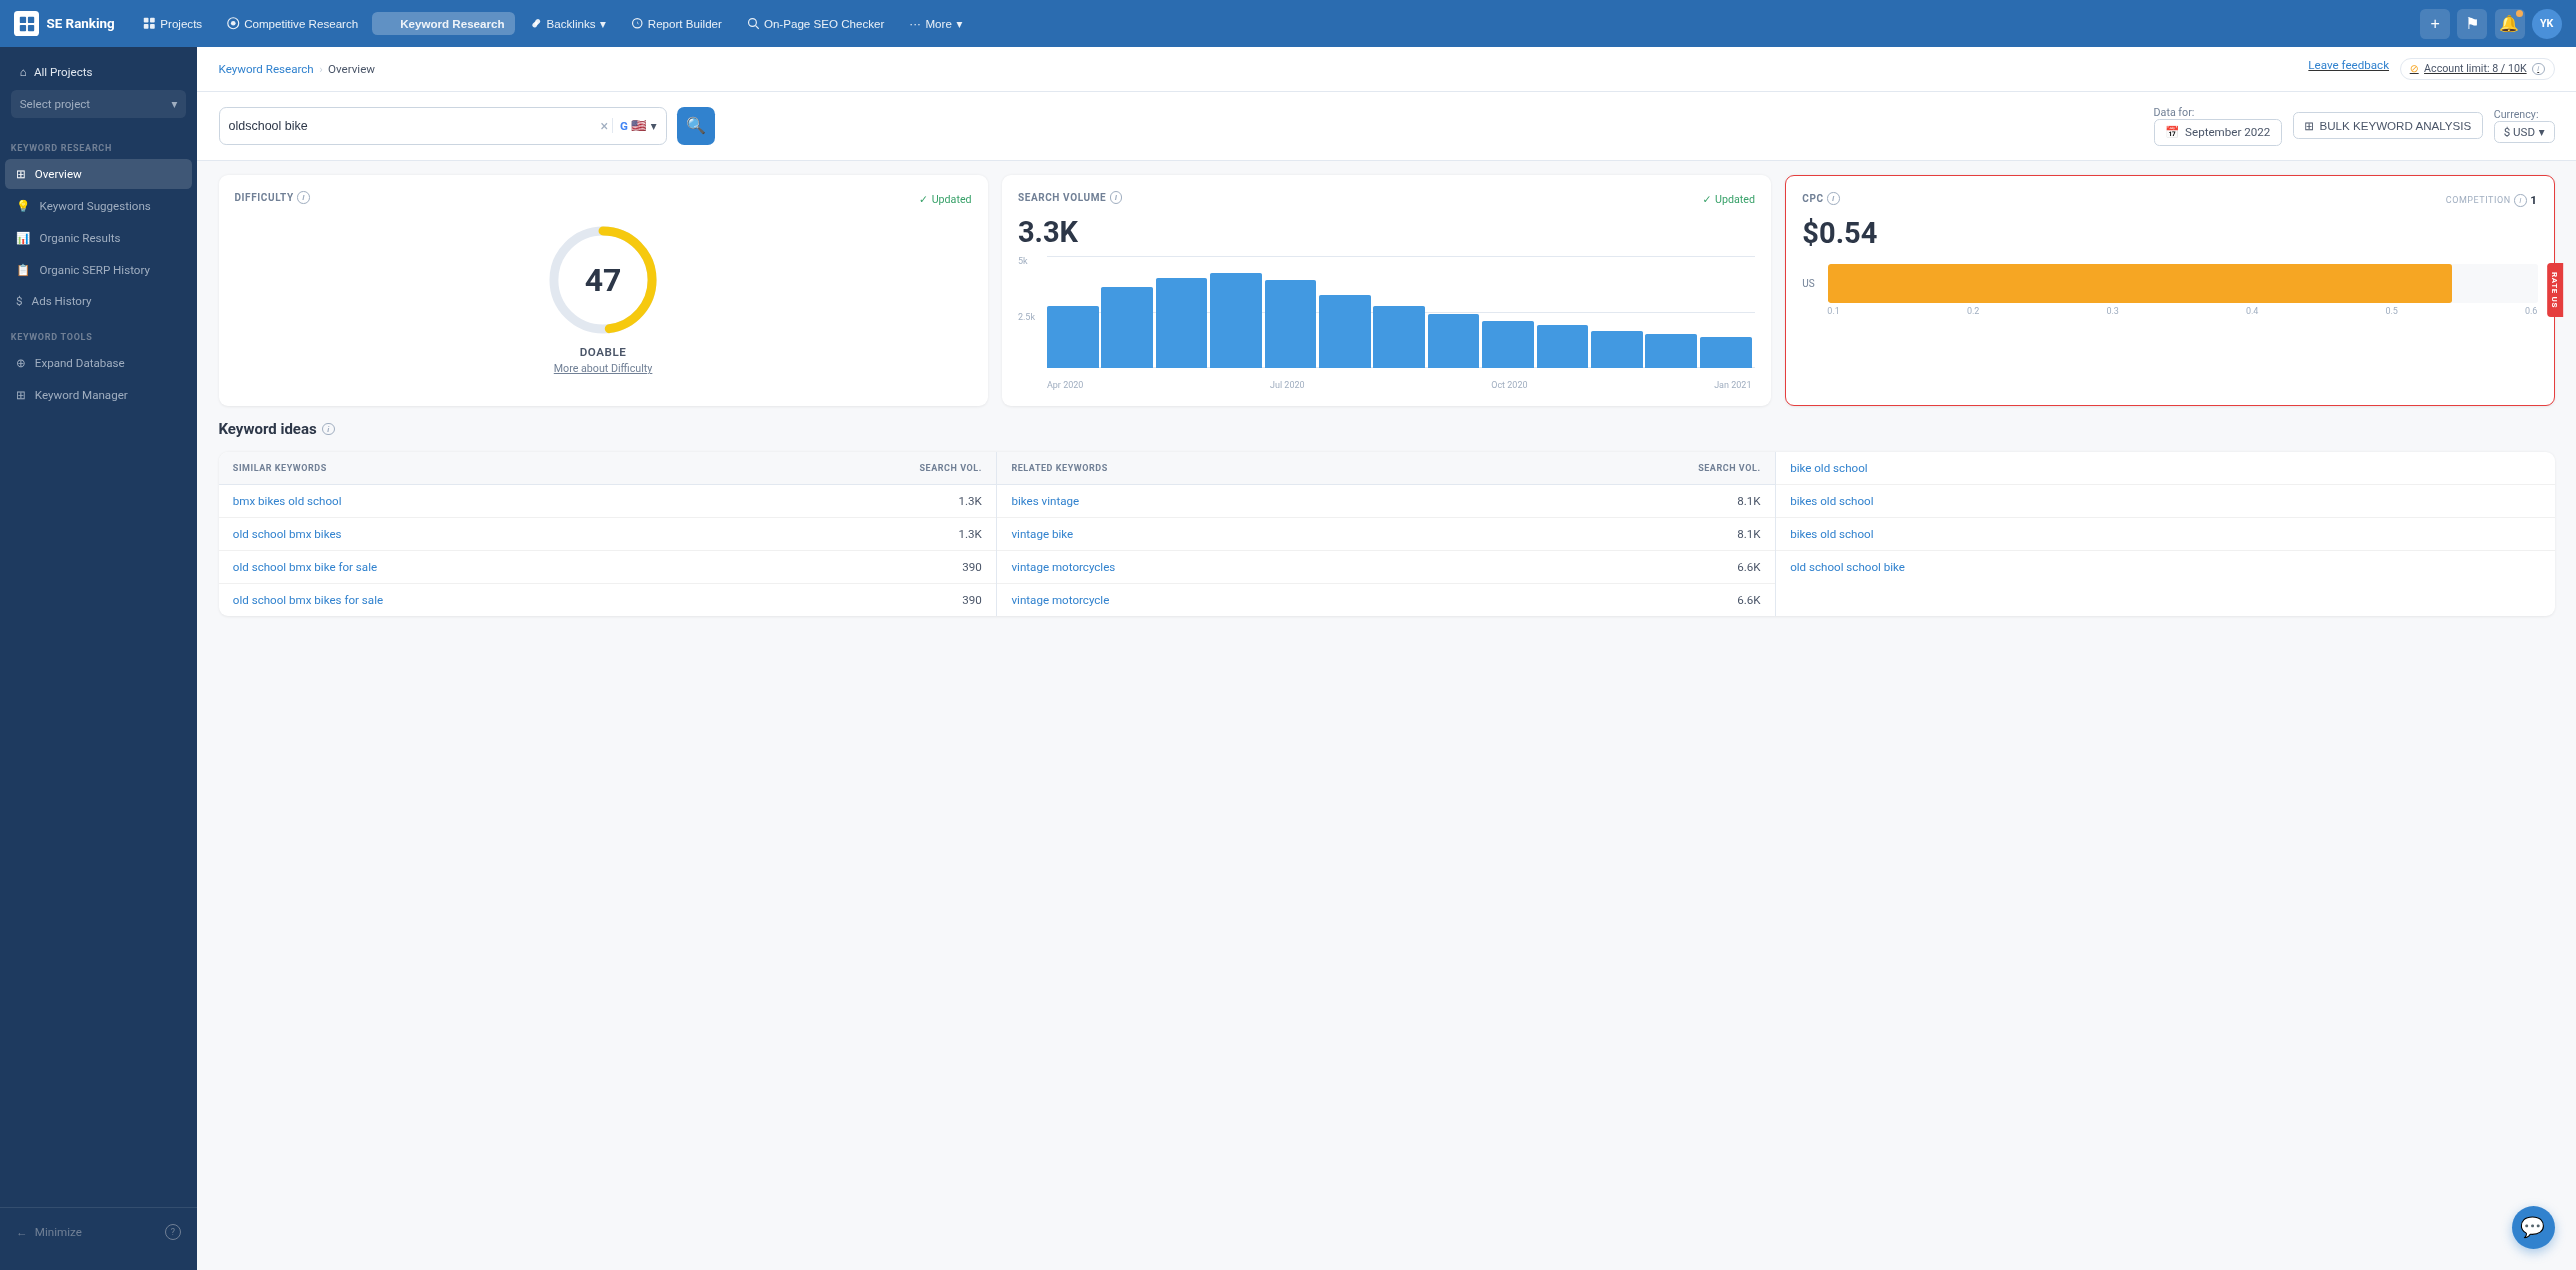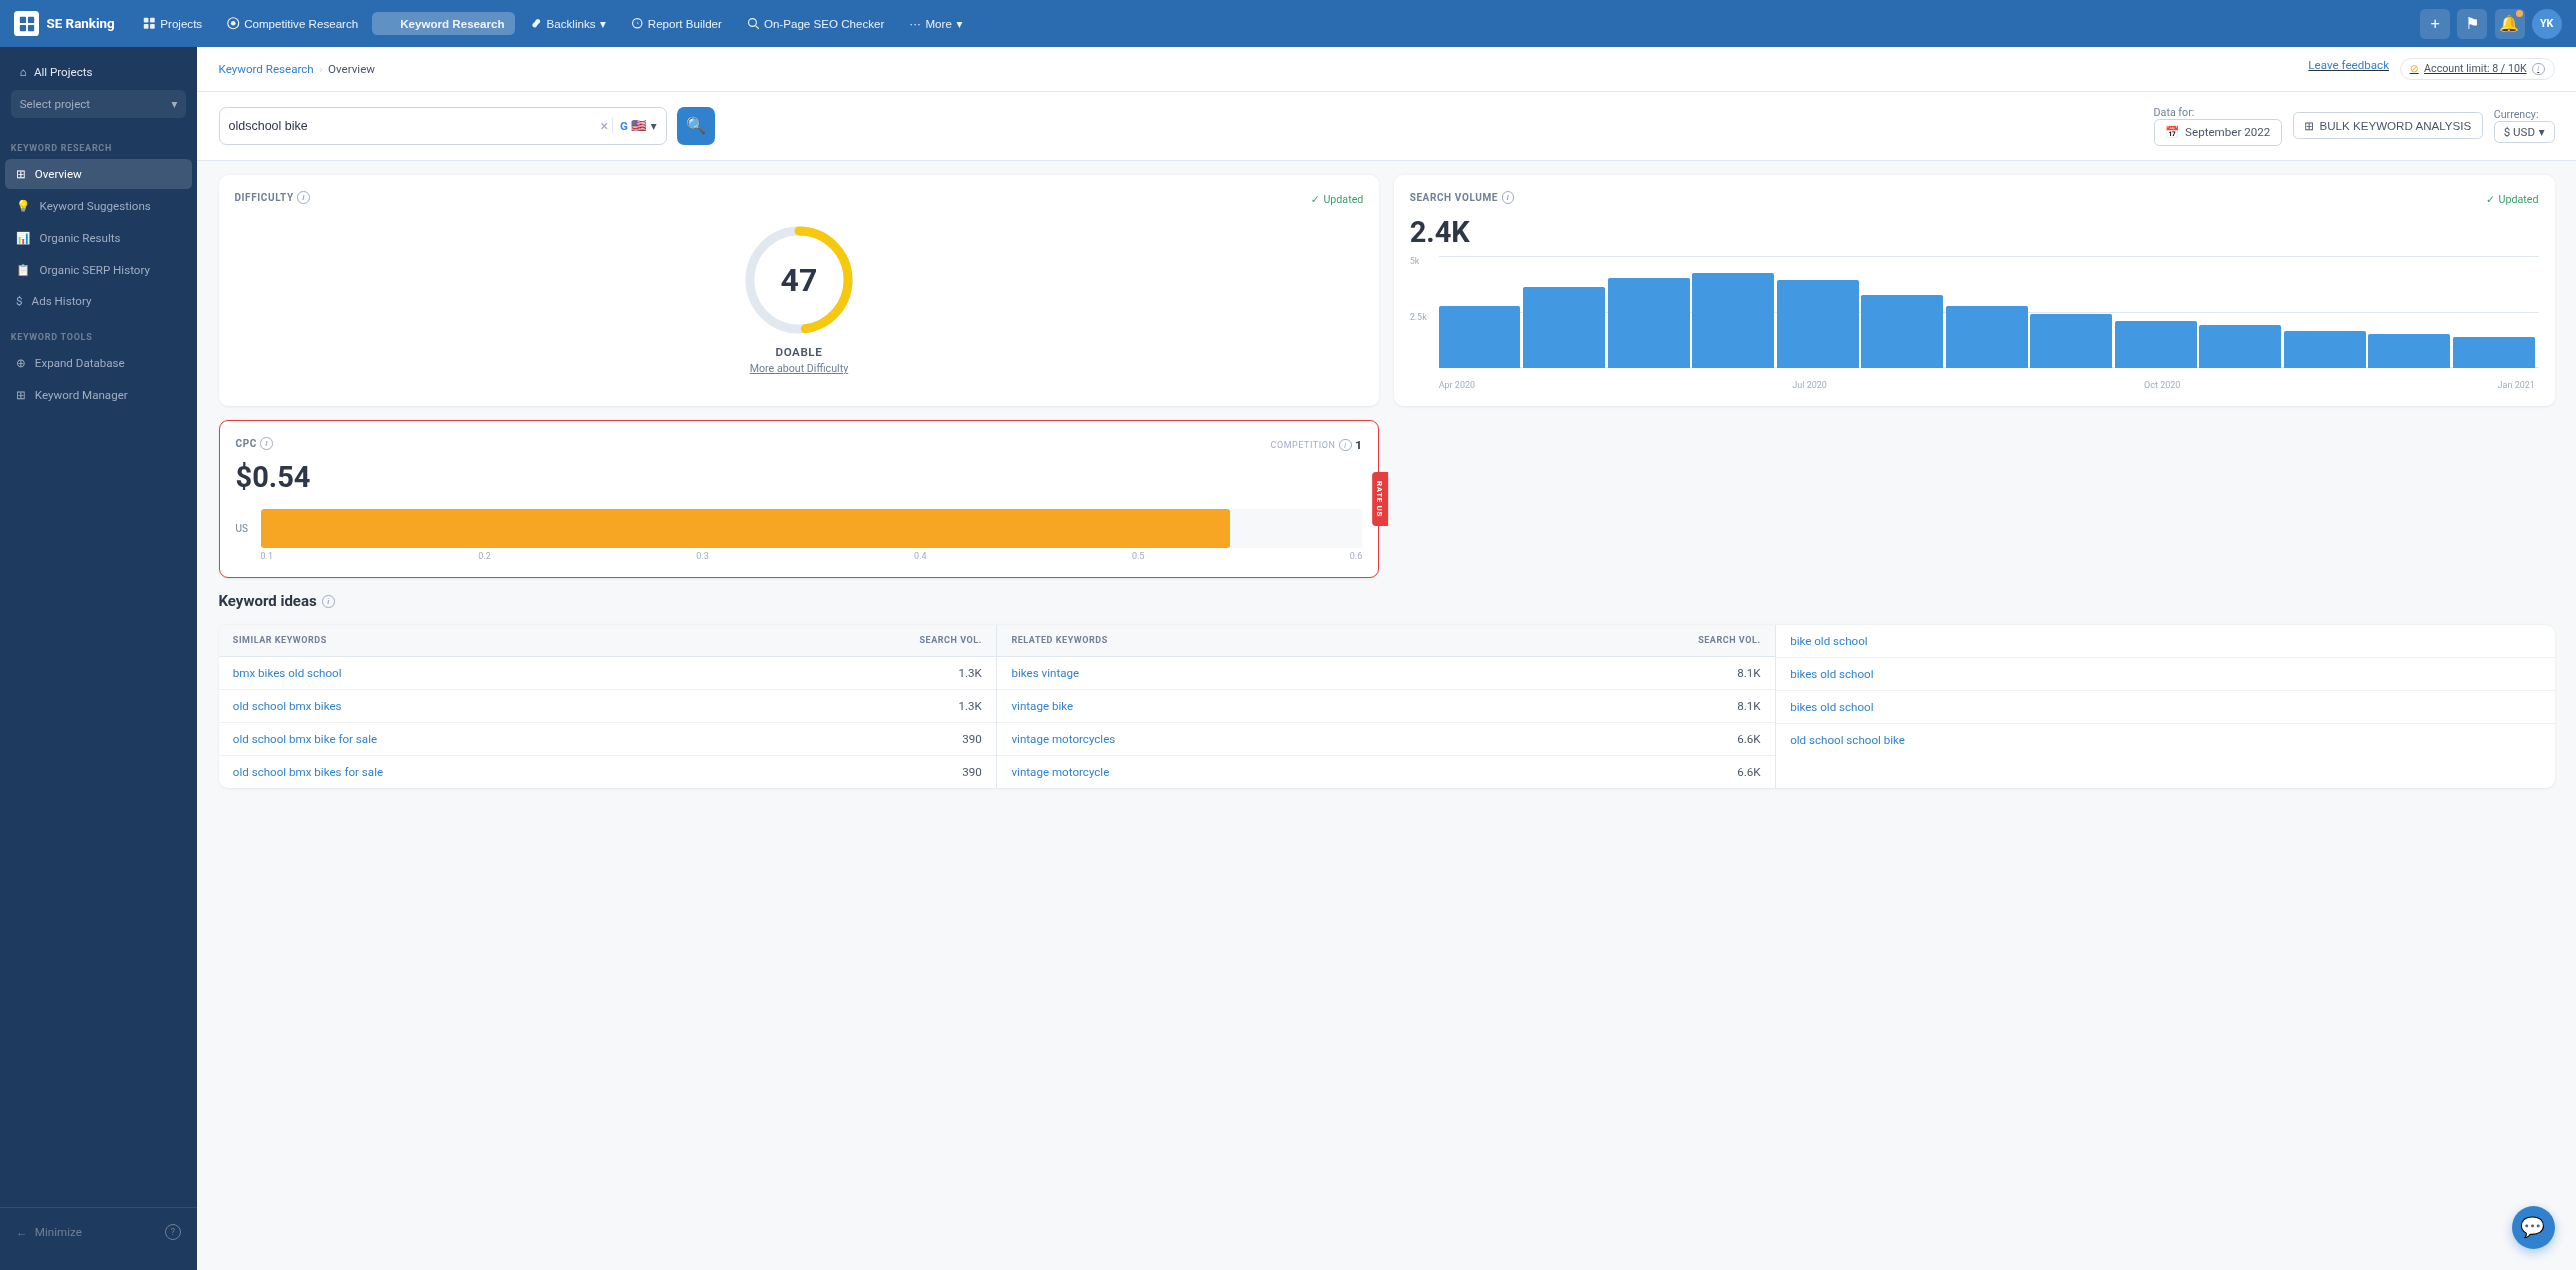--- a/index.html
+++ b/index.html
@@ -186,21 +186,21 @@
       border: 0.9px solid #cbd5e0; border-radius: 5.4px;
       padding: 3px 9px; font-size: 11.6px; cursor: pointer; background: white;
       color: #4a5568; display: flex; align-items: center; gap: 3.6px;
     }
     .currency-label { font-size: 10.7px; color: #718096; }
 
     
     .cards-section {
       padding: 14.3px 21.5px;
       display: grid;
-      grid-template-columns: 1fr 1fr;
+      grid-template-columns: 1fr 1fr 1fr;
       gap: 14.3px;
     }
     .card {
       background: white; border-radius: 9px;
       padding: 16px; box-shadow: 0 0.9px 2.7px rgba(0,0,0,0.07);
     }
     .card.highlighted {
       border: 1.8px solid #e53e3e;
     }
     .card-label {
@@ -530,21 +530,21 @@
         <div style="display:flex;justify-content:space-between;align-items:center;">
           <div class="card-label">
             <span>SEARCH VOLUME</span>
             <span class="info-icon">i</span>
           </div>
           <div class="card-updated">
             <span class="check-icon">✓</span>
             <span>Updated</span>
           </div>
         </div>
-        <div class="sv-value">2.4K</div>
+        <div class="sv-value">3.3K</div>
         <div style="position:relative; height:134px; margin-top:7.2px;">
 
           <div style="position:absolute;left:0;top:0;bottom:21.5px;width:29px;display:flex;flex-direction:column;justify-content:space-between;z-index:1;">
             <span style="font-size:9px;color:#a0aec0;">5k</span>
             <span style="font-size:9px;color:#a0aec0;">2.5k</span>
             <span style="font-size:9px;color:#a0aec0;"></span>
           </div>
 
           <div style="position:absolute;left:29px;right:0;top:0;bottom:21.5px;">
             <div style="border-top:0.9px solid #e2e8f0;height:50%;"></div>

